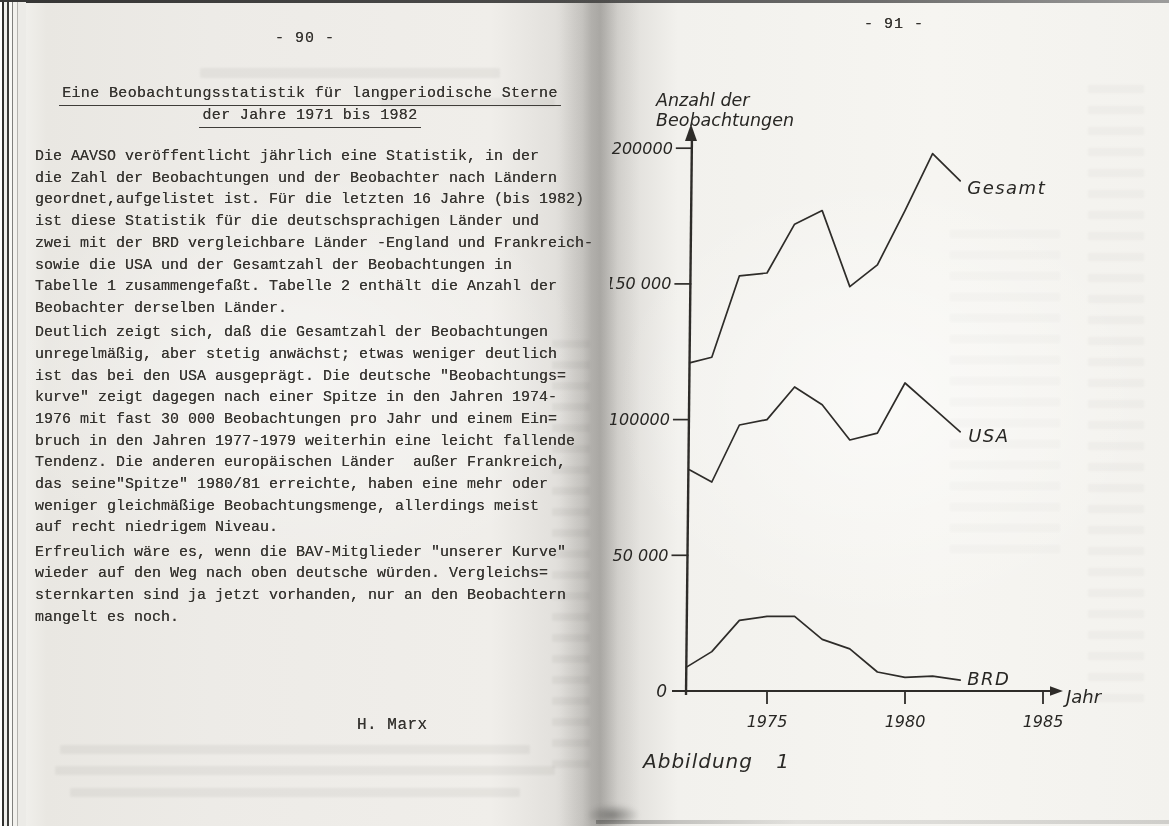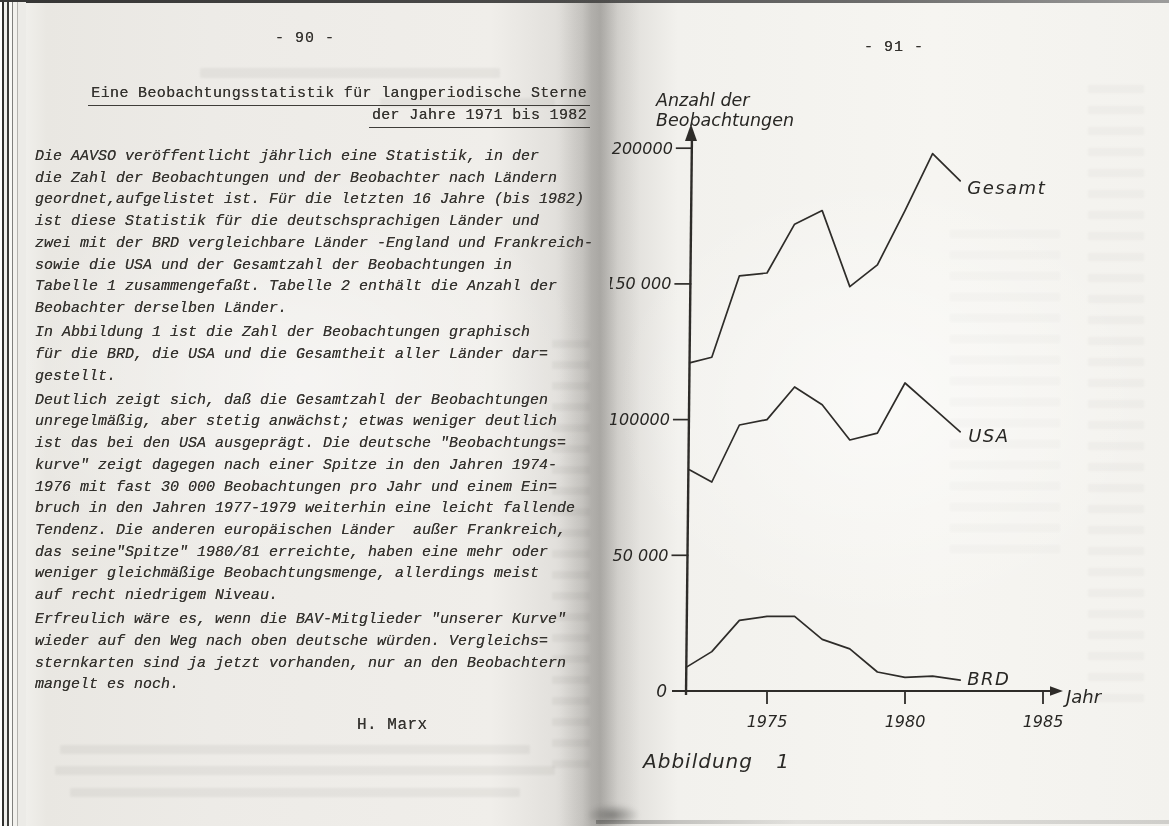--- a/index.html
+++ b/index.html
@@ -31,28 +31,28 @@
   .ghost { position:absolute; background:#6b6a63; opacity:.08; filter:blur(1.1px); border-radius:2px; }
   .ghost-col { position:absolute; opacity:.55; filter:blur(.8px);
     background:repeating-linear-gradient(to bottom, rgba(96,94,88,.12) 0 8px, rgba(96,94,88,0) 8px 21px); }
   
   .page { position:absolute; top:0; height:100%; }
   .page-left  { left:30px;  width:562px; }
   .page-right { left:610px; width:559px; }
   .typewriter { color:#34322e; text-shadow:0 0 .5px rgba(56,54,50,.85); }
   .pagenum { position:absolute; font-size:15px; letter-spacing:1px; text-align:right; width:110px; }
   .page-left  .pagenum { left:195px; top:30px; }
-  .page-right .pagenum { left:204px; top:39px; }
-  .title { position:absolute; left:0; top:84px; width:560px; text-align:right; }
+  .page-right .pagenum { left:204px; top:16px; }
+  .title { position:absolute; left:0; top:84px; width:560px; text-align:center; }
   .title .tline { display:inline-block; font-size:15px; letter-spacing:.35px;
     border-bottom:1.5px solid #3f3d39; padding:0 3px 2px 3px; line-height:18px; }
   .title .row2 { }
   .body { position:absolute; left:5px; top:146px; width:558px; font-size:15px; line-height:21.7px; }
   .body .para { margin:0 0 2.5px 0; }
-  .body .line { white-space:pre;font-style:italic; }
+  .body .line { white-space:pre; }
   .signature { position:absolute; left:327px; top:716px; font-size:16px; letter-spacing:.5px; }
   .caption { position:absolute; left:22px; top:749px; font-family:"DejaVu Sans", sans-serif;
     font-style:italic; font-size:20px; color:#2a2926; word-spacing:16px; letter-spacing:1px;margin-left:11px; }
   #chart { position:absolute; left:0; top:0; width:559px; height:826px; }
   #chart text { font-family:"DejaVu Sans", sans-serif; font-style:italic; fill:#282724; }
 </style>
 </head>
 <body>
 
 <div class="scan">
@@ -83,25 +83,20 @@
     <div class="body typewriter" id="body-text">
         <div class="para">
           <div class="line">Die AAVSO veröffentlicht jährlich eine Statistik, in der</div>
           <div class="line">die Zahl der Beobachtungen und der Beobachter nach Ländern</div>
           <div class="line">geordnet,aufgelistet ist. Für die letzten 16 Jahre (bis 1982)</div>
           <div class="line">ist diese Statistik für die deutschsprachigen Länder und</div>
           <div class="line">zwei mit der BRD vergleichbare Länder -England und Frankreich-</div>
           <div class="line">sowie die USA und der Gesamtzahl der Beobachtungen in</div>
           <div class="line">Tabelle 1 zusammengefaßt. Tabelle 2 enthält die Anzahl der</div>
           <div class="line">Beobachter derselben Länder.</div>
-        </div>
-        <div class="para">
-          <div class="line">In Abbildung 1 ist die Zahl der Beobachtungen graphisch</div>
-          <div class="line">für die BRD, die USA und die Gesamtheit aller Länder dar=</div>
-          <div class="line">gestellt.</div>
         </div>
         <div class="para">
           <div class="line">Deutlich zeigt sich, daß die Gesamtzahl der Beobachtungen</div>
           <div class="line">unregelmäßig, aber stetig anwächst; etwas weniger deutlich</div>
           <div class="line">ist das bei den USA ausgeprägt. Die deutsche "Beobachtungs=</div>
           <div class="line">kurve" zeigt dagegen nach einer Spitze in den Jahren 1974-</div>
           <div class="line">1976 mit fast 30 000 Beobachtungen pro Jahr und einem Ein=</div>
           <div class="line">bruch in den Jahren 1977-1979 weiterhin eine leicht fallende</div>
           <div class="line">Tendenz. Die anderen europäischen Länder  außer Frankreich,</div>
           <div class="line">das seine"Spitze" 1980/81 erreichte, haben eine mehr oder</div>

